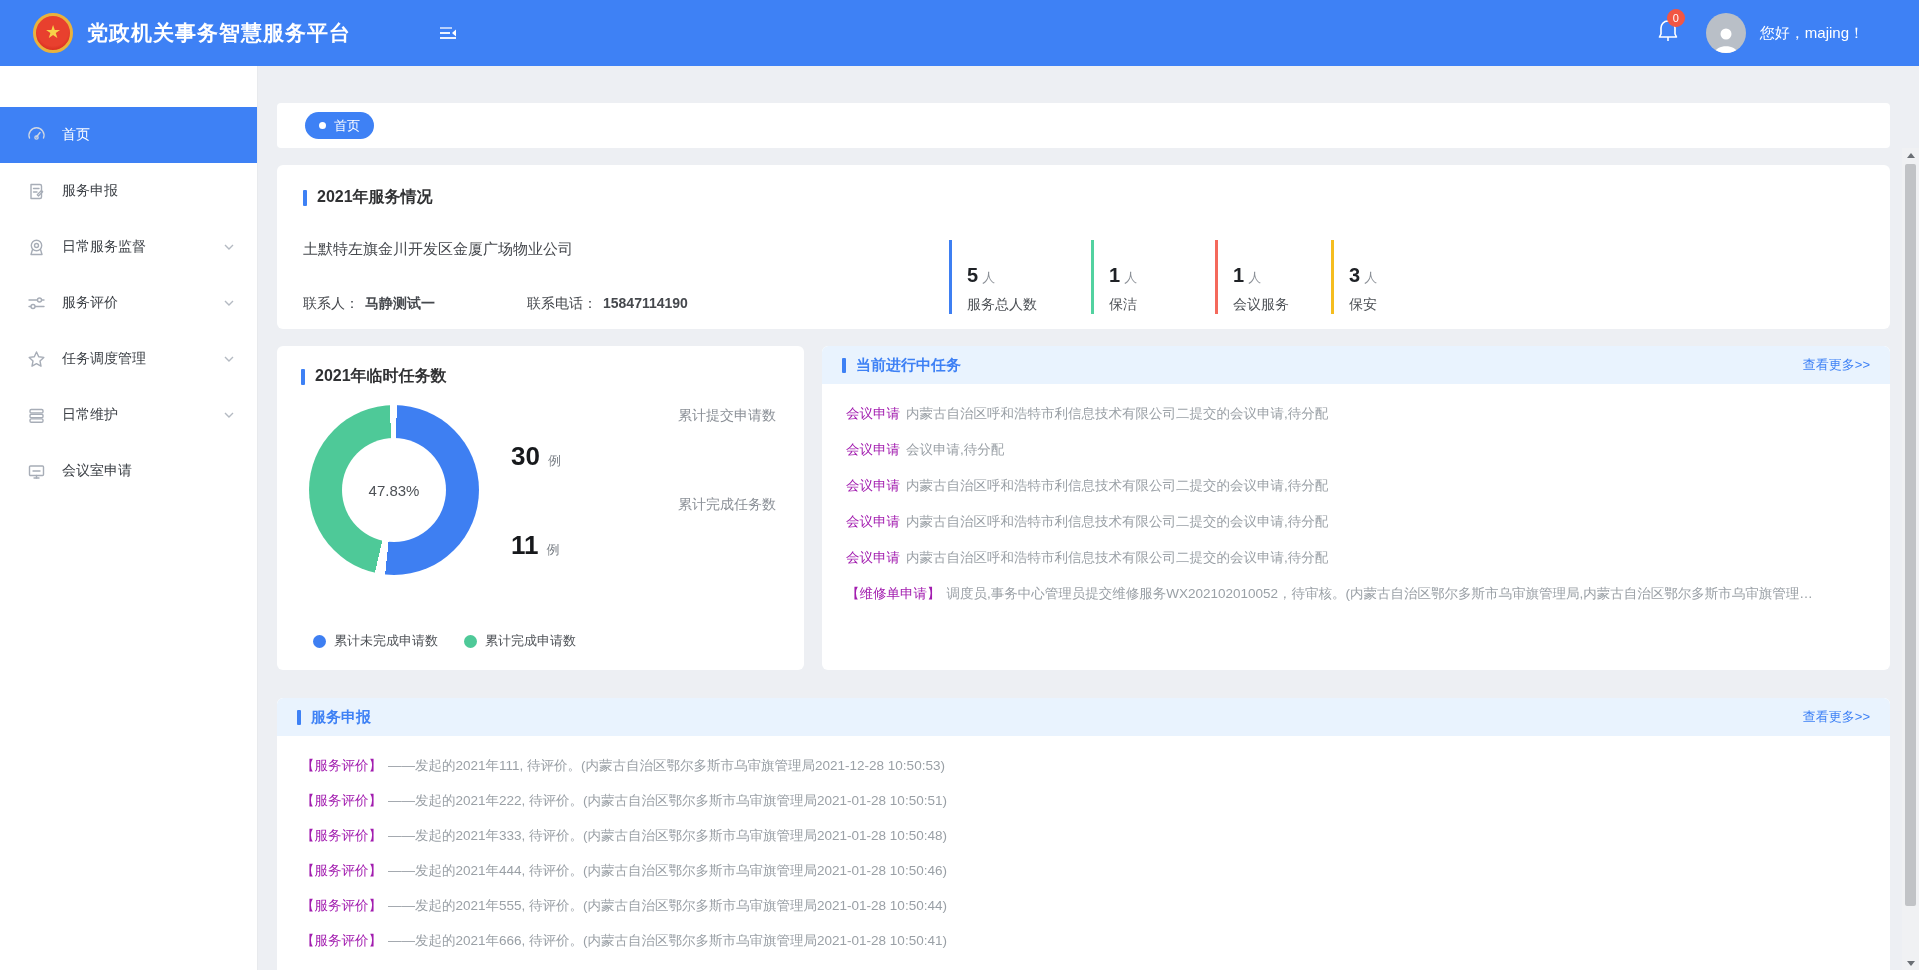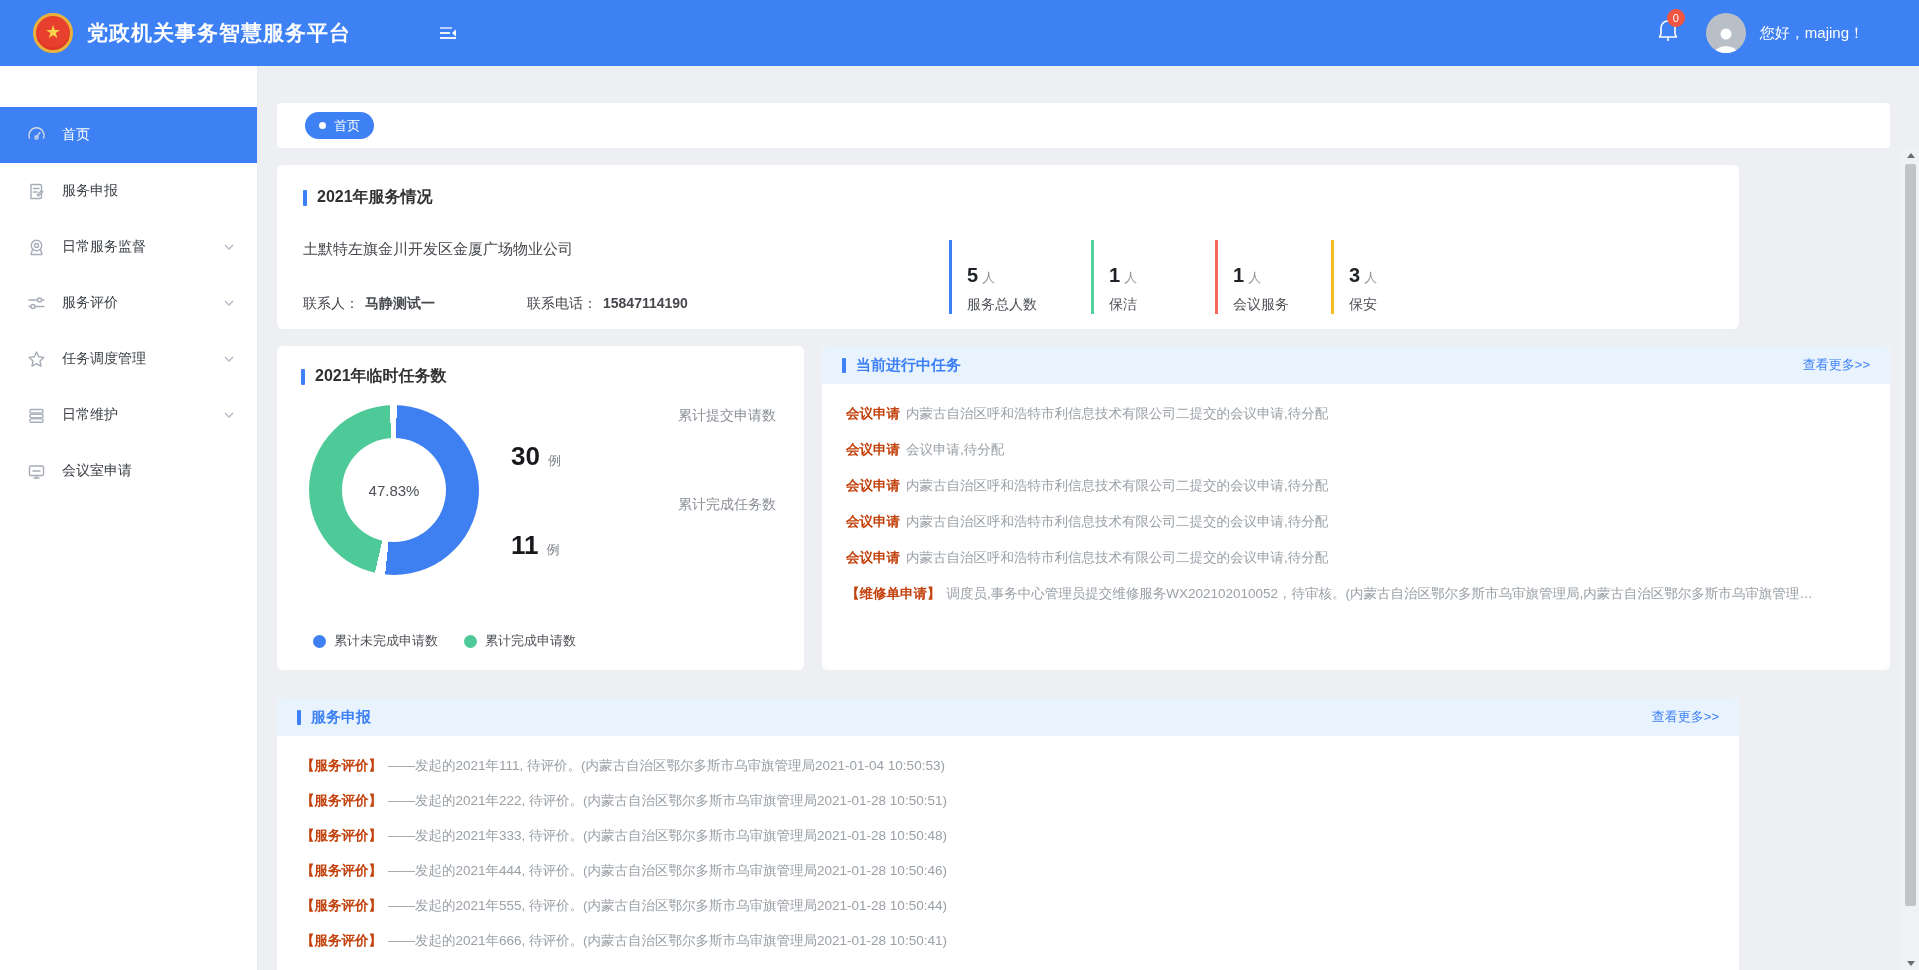--- a/index.html
+++ b/index.html
@@ -39,21 +39,21 @@
 
   
   .main { position:absolute; left:258px; top:66px; right:0; bottom:0;
     background:#edeff3; padding:37px 29px 0 19px; overflow:hidden; }
   .crumb-bar { width:1613px; height:45px; background:#fff; border-radius:4px;
     display:flex; align-items:center; padding-left:28px; margin-bottom:17px; }
   .crumb-pill { height:27px; background:#3e81f5; color:#fff; border-radius:14px;
     display:flex; align-items:center; padding:0 14px; font-size:13px; cursor:pointer; }
   .crumb-pill .dot { width:7px; height:7px; background:#fff; border-radius:50%; margin-right:8px; }
 
-  .card { background:#fff; border-radius:6px; width:1462px; }
+  .card { background:#fff; border-radius:6px; width:1613px; }
   .card-title-row { display:flex; align-items:center; }
   .accent { width:4px; height:16px; background:#3e81f5; border-radius:1px; margin-right:10px; }
   .card-title { font-size:16px; font-weight:bold; color:#303133; }
 
   
   .svc-card { height:164px; padding:22px 26px; margin-bottom:17px; }
   .svc-body { display:flex; margin-top:6px; }
   .svc-left { width:646px; }
   .company { font-size:15px; color:#45484d; margin-top:26px; }
   .contact-row { font-size:14px; color:#45484d; margin-top:36px; }
@@ -88,21 +88,21 @@
 
   .list-card { flex:1; height:324px; display:flex; flex-direction:column; overflow:hidden; }
   .list-head { height:38px; background:#e9f3fe; border-radius:6px 6px 0 0; display:flex;
     align-items:center; padding:0 20px; flex:0 0 auto; }
   .list-head .accent { height:15px; }
   .list-head .lh-title { font-size:15px; font-weight:bold; color:#3e81f5; }
   .more-link { margin-left:auto; font-size:13px; color:#3e81f5; cursor:pointer; }
   .task-list { padding:20px 24px 0; }
   .task-item { font-size:13.5px; line-height:20px; margin-bottom:16px; white-space:nowrap;
     overflow:hidden; text-overflow:ellipsis; max-width:100%; }
-  .task-item .pfx { font-weight:bold; color:#c2410c; margin-right:6px; }
+  .task-item .pfx { font-weight:normal; color:#a21caf; margin-right:6px; }
   .task-item .txt { color:#9aa0a6; }
 
   
   .todo-card { height:330px; }
   .todo-card .task-item { margin-bottom:15px; }
 
   
   .vscroll { position:absolute; right:0; top:148px; bottom:0; width:17px; background:#f0f1f3; z-index:20; }
   .vs-up, .vs-down { position:absolute; left:0; width:17px; height:14px; display:flex;
     align-items:center; justify-content:center; }
@@ -342,21 +342,21 @@
     </div>
   </div>
 
   <div class="card list-card todo-card">
     <div class="list-head">
       <div class="accent"></div>
       <div class="lh-title">服务申报</div>
       <div class="more-link">查看更多&gt;&gt;</div>
     </div>
     <div class="task-list">
-      <div class="task-item"><span class="pfx">【服务评价】</span><span class="txt">——发起的2021年111, 待评价。(内蒙古自治区鄂尔多斯市乌审旗管理局2021-01-04 10:50:53)</span></div>
+      <div class="task-item"><span class="pfx">【服务评价】</span><span class="txt">——发起的2021年111, 待评价。(内蒙古自治区鄂尔多斯市乌审旗管理局2021-12-28 10:50:53)</span></div>
       <div class="task-item"><span class="pfx">【服务评价】</span><span class="txt">——发起的2021年222, 待评价。(内蒙古自治区鄂尔多斯市乌审旗管理局2021-01-28 10:50:51)</span></div>
       <div class="task-item"><span class="pfx">【服务评价】</span><span class="txt">——发起的2021年333, 待评价。(内蒙古自治区鄂尔多斯市乌审旗管理局2021-01-28 10:50:48)</span></div>
       <div class="task-item"><span class="pfx">【服务评价】</span><span class="txt">——发起的2021年444, 待评价。(内蒙古自治区鄂尔多斯市乌审旗管理局2021-01-28 10:50:46)</span></div>
       <div class="task-item"><span class="pfx">【服务评价】</span><span class="txt">——发起的2021年555, 待评价。(内蒙古自治区鄂尔多斯市乌审旗管理局2021-01-28 10:50:44)</span></div>
       <div class="task-item"><span class="pfx">【服务评价】</span><span class="txt">——发起的2021年666, 待评价。(内蒙古自治区鄂尔多斯市乌审旗管理局2021-01-28 10:50:41)</span></div>
     </div>
   </div>
 </div>
 
 <div class="vscroll">

